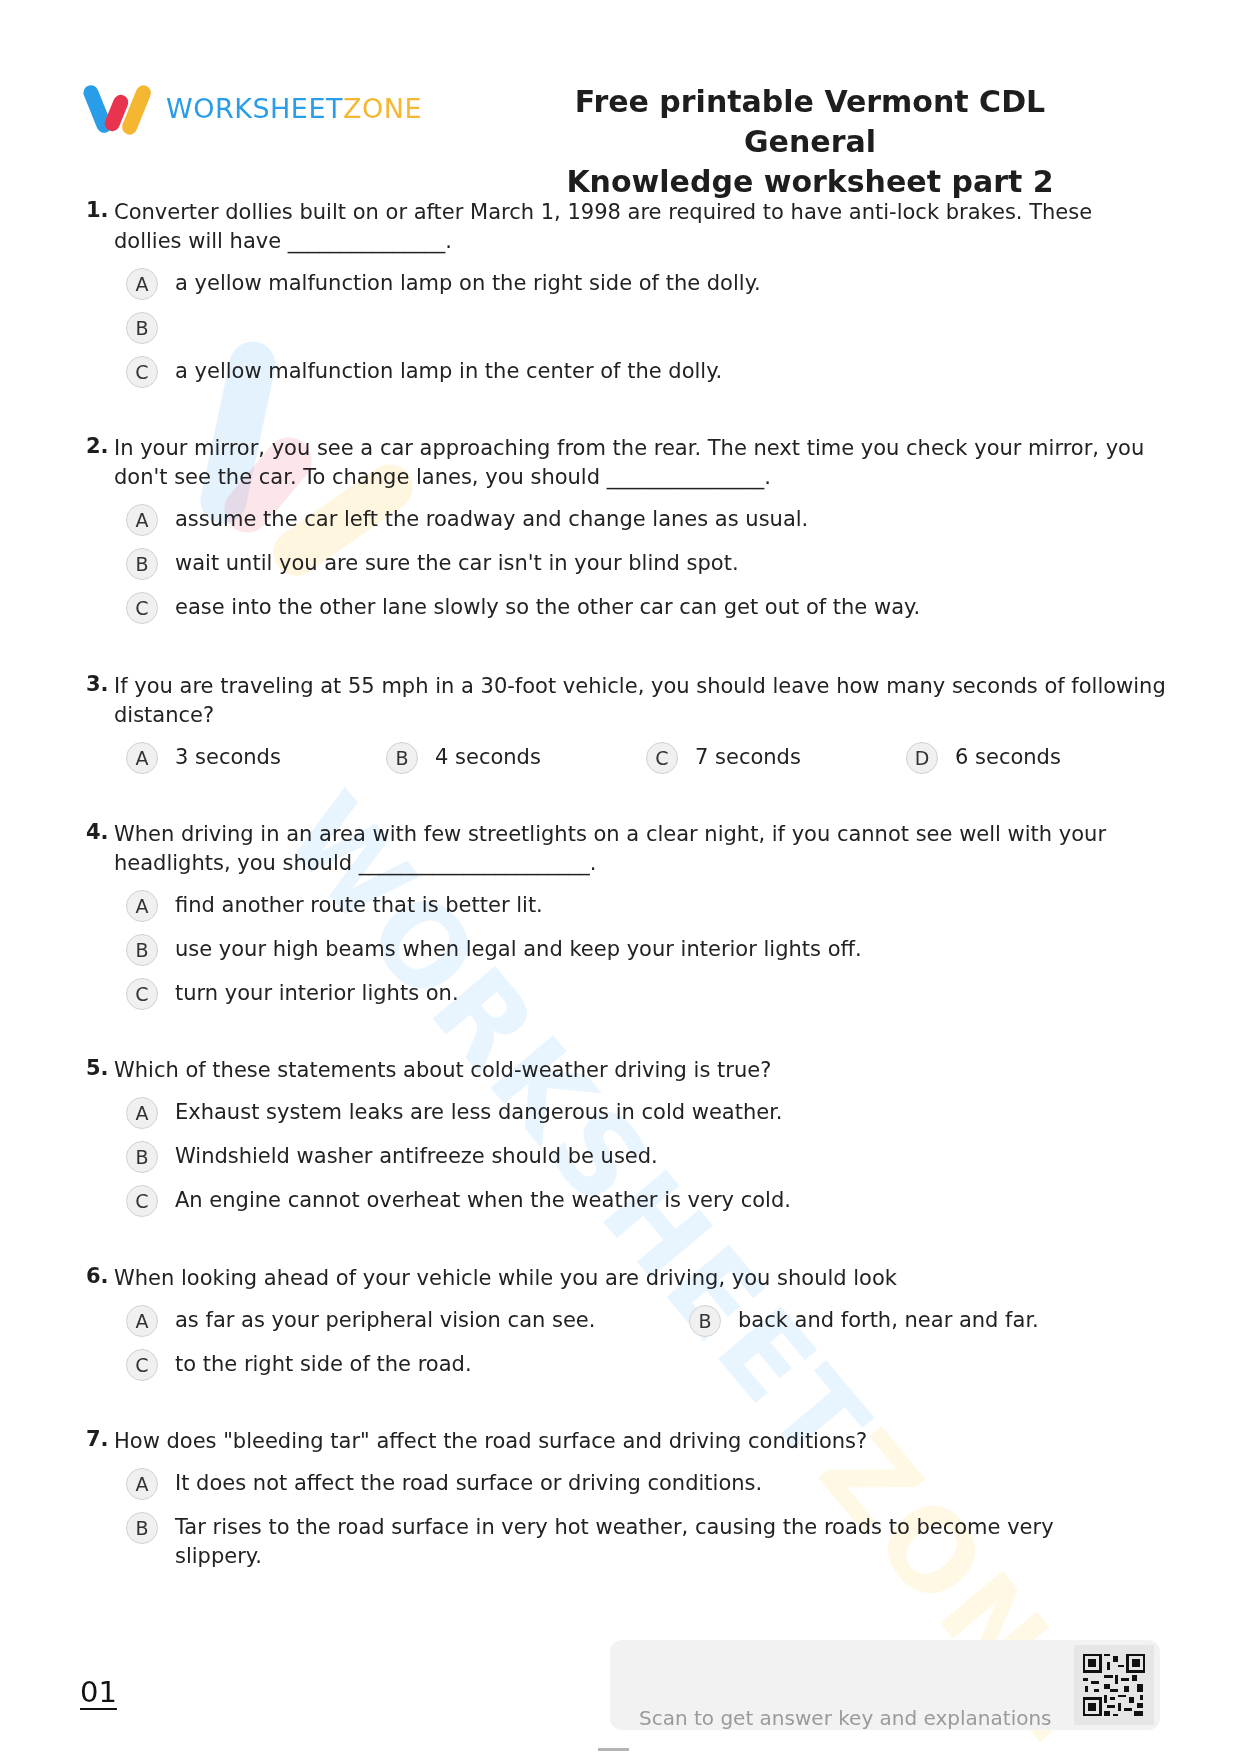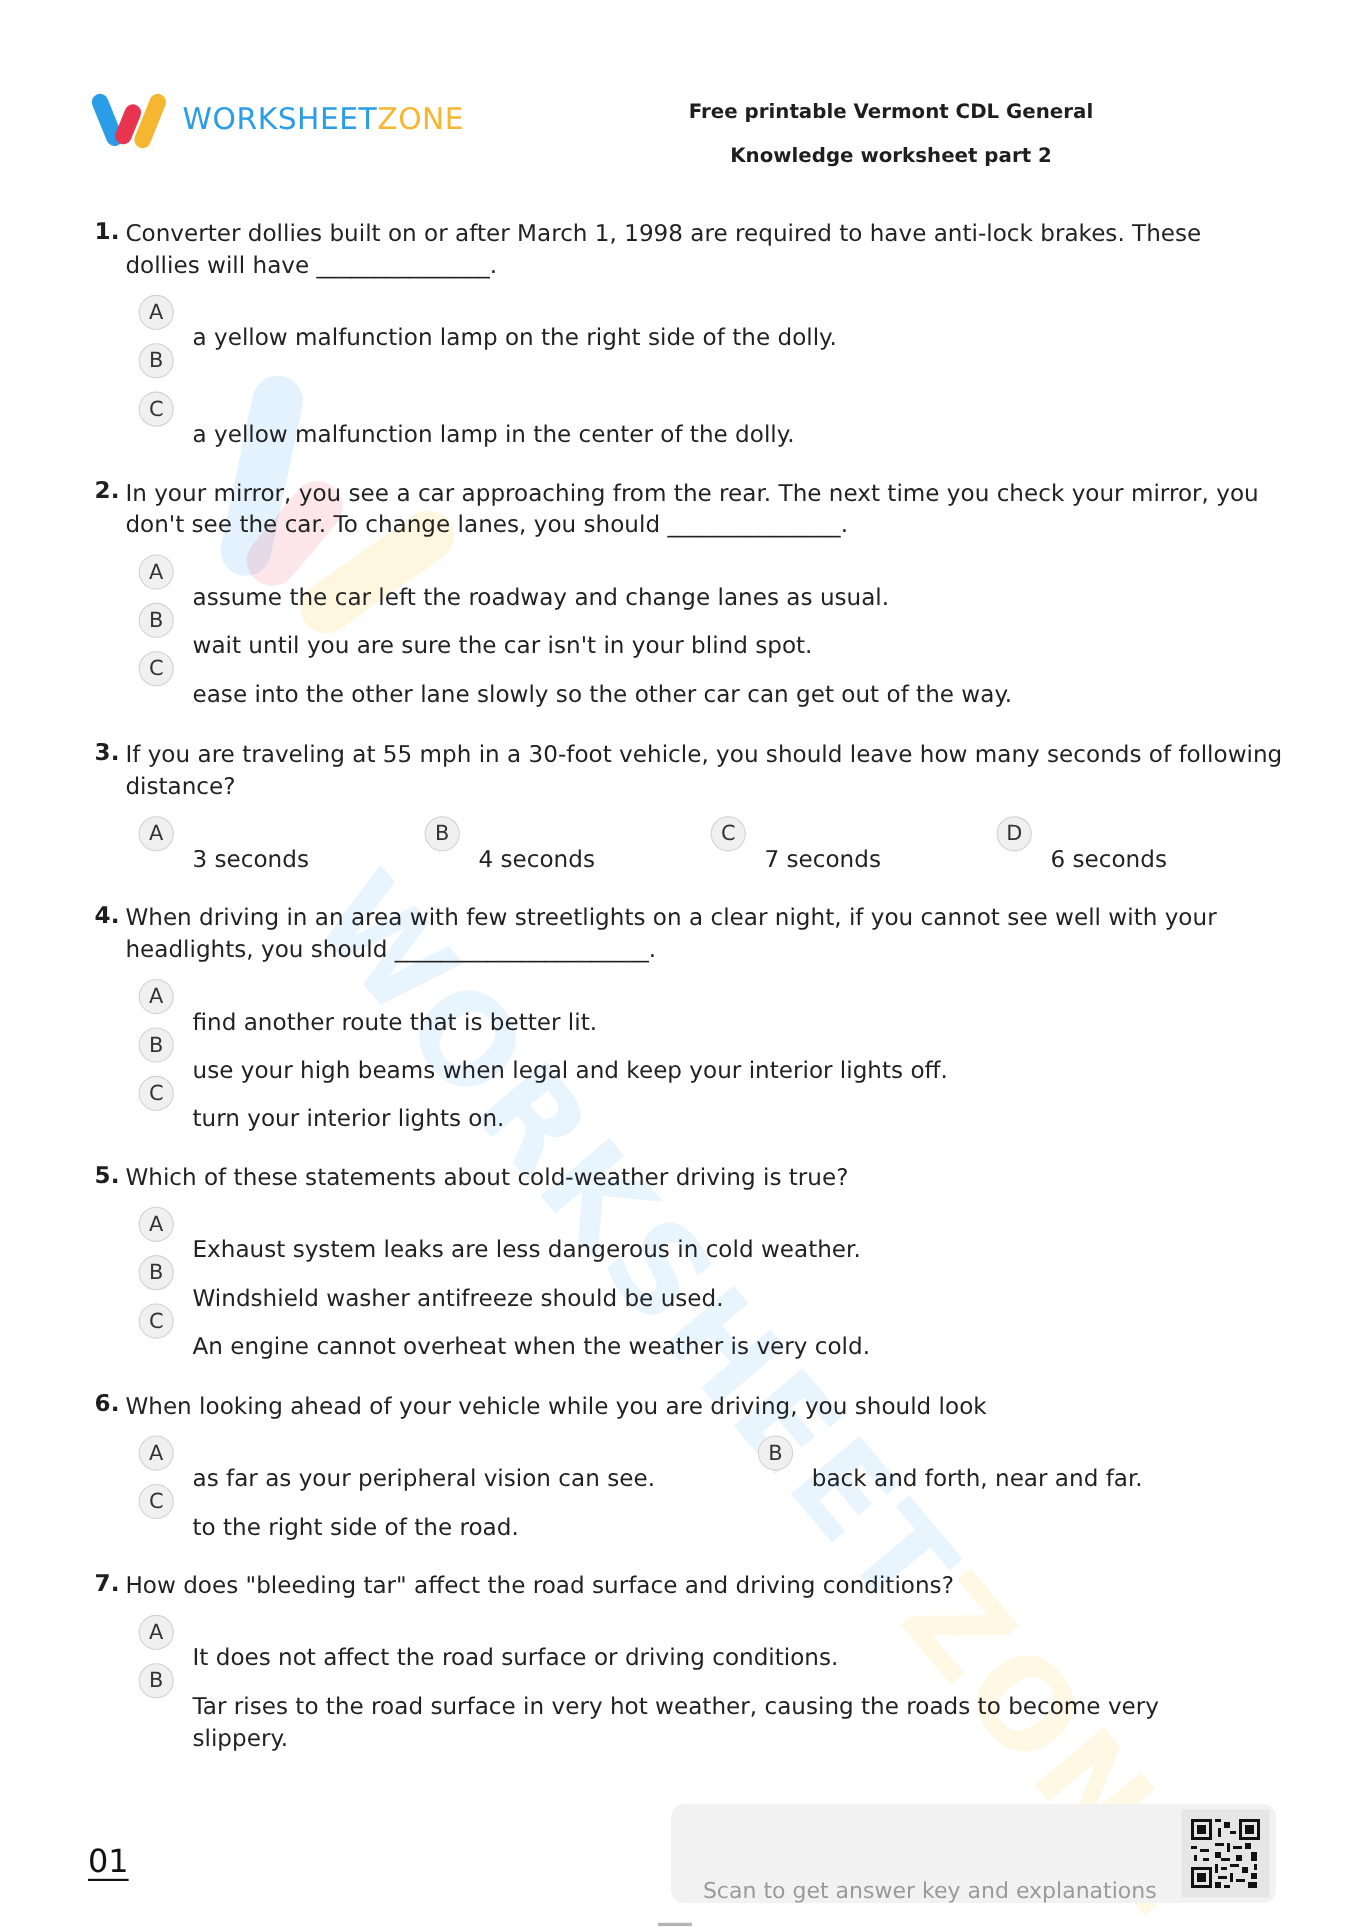--- a/index.html
+++ b/index.html
@@ -20,36 +20,36 @@
 
   .header-logo { position: absolute; left: 84px; top: 82px; display: flex; align-items: center; z-index: 1; }
   .logo-mark { width: 70px; height: 52px; position: relative; }
   .logo-mark span { position: absolute; border-radius: 8px; }
   .logo-word { margin-left: 12px; font-size: 27px; letter-spacing: 0.5px; font-family: "DejaVu Sans", sans-serif; }
   .logo-word .w1 { color: #2a9de8; }
   .logo-word .w2 { color: #f5b731; }
 
   .title {
     position: absolute; left: 540px; top: 82px; width: 540px;
-    text-align: center; font-size: 18px; font-weight: bold; line-height: 40px; color: #1e1e1e; z-index: 1;
+    text-align: center; font-size: 30px; font-weight: bold; line-height: 40px; color: #1e1e1e; z-index: 1;
   }
 
   .questions { position: absolute; left: 0; top: 0; width: 100%; z-index: 1; }
   .q { position: absolute; left: 86px; width: 1080px; }
   .q-num { position: absolute; left: 0; top: 0; font-weight: bold; font-size: 21px; color: #1e1e1e; }
   .q-text { margin-left: 28px; font-size: 21px; line-height: 29px; color: #222; }
   .opts { margin-left: 40px; margin-top: 12px; }
   .opt-row { display: flex; }
   .opt { display: flex; align-items: flex-start; height: 44px; }
   .badge {
     width: 30px; height: 30px; border-radius: 50%; background: #f0f0f0;
     border: 1px solid #d2d2d2; display: flex; align-items: center; justify-content: center;
     font-size: 19px; color: #333; flex: 0 0 auto;
   }
-  .opt-text { margin-left: 17px; font-size: 21px; line-height: 29px; color: #222; padding-top: 1px; margin-top: 24px; }
+  .opt-text { margin-left: 17px; font-size: 21px; line-height: 29px; color: #222; padding-top: 1px; }
 
   .page-num {
     position: absolute; left: 80px; top: 1675px; font-size: 29px; font-weight: normal; color: #111;
     text-decoration: underline; text-underline-offset: 6px;
   }
   .answer-box {
     position: absolute; left: 610px; top: 1640px; width: 550px; height: 90px;
     background: #f2f2f2; border-radius: 12px; display: flex; align-items: flex-end; z-index: 1;
   }
   .answer-text { margin-left: 29px; font-size: 20px; color: #9a9a9a; }

